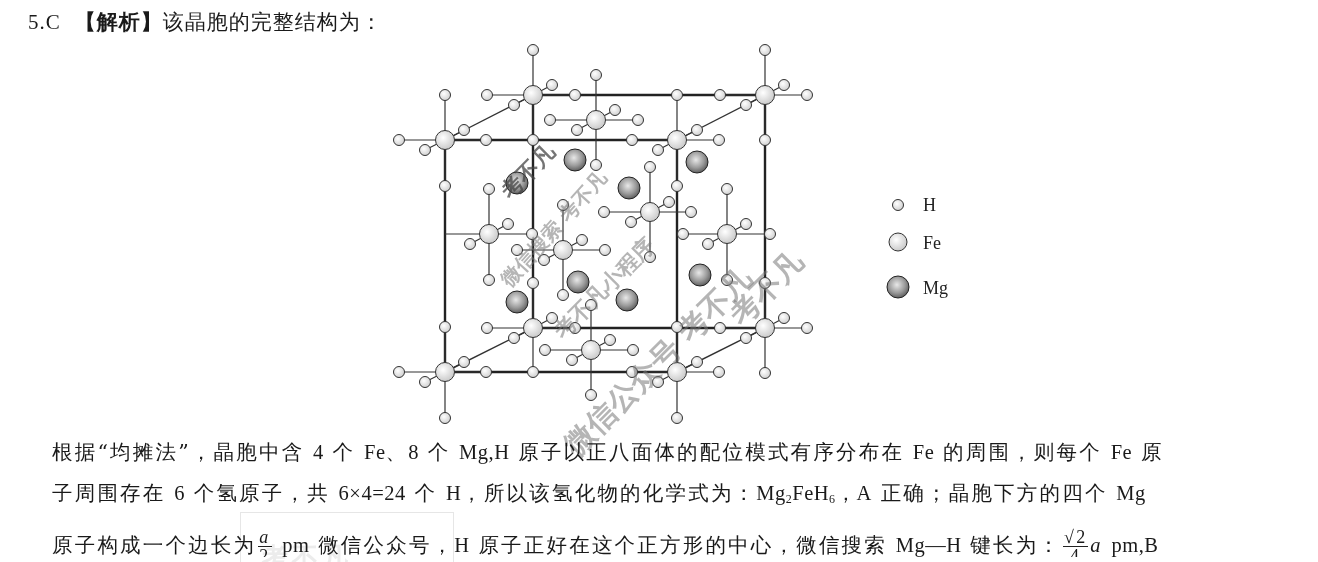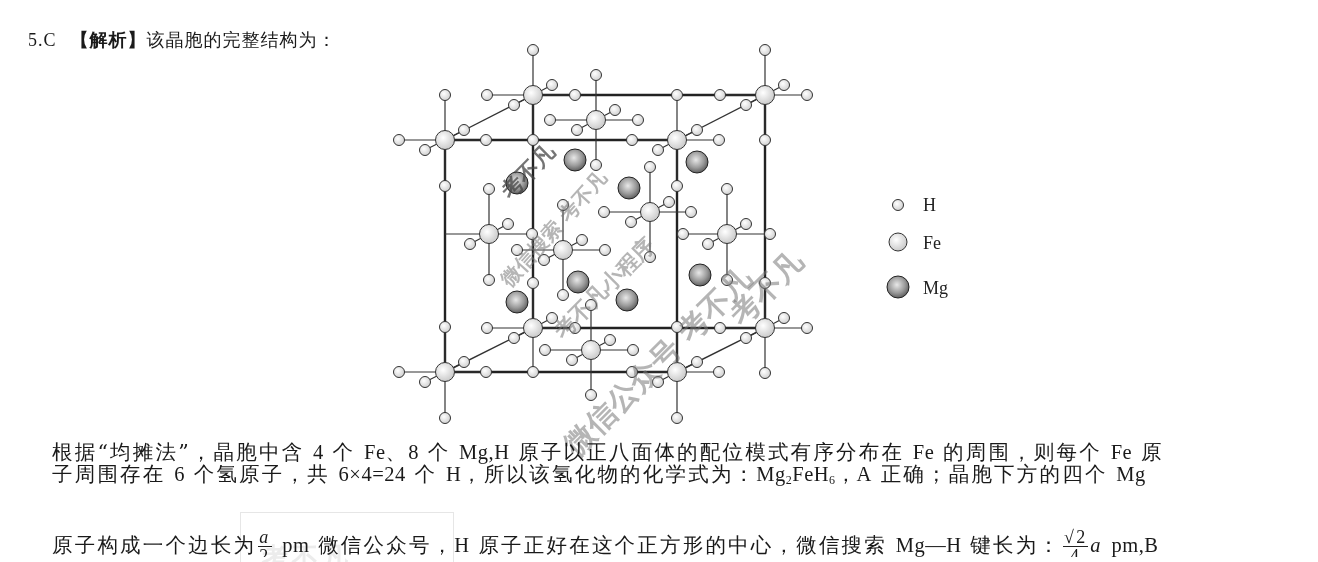--- a/index.html
+++ b/index.html
@@ -1,25 +1,25 @@
 <!DOCTYPE html>
 <html><head>
 <meta charset="utf-8">
 <style>
   html, body { margin: 0; padding: 0; background: #ffffff; }
   body { width: 1318px; height: 562px; position: relative; overflow: hidden;
          font-family: "DejaVu Serif", "Liberation Serif", serif; color: #1a1a1a; }
-  .heading { position: absolute; left: 28px; top: 8px; font-size: 18px; letter-spacing: 1px; white-space: nowrap; margin-top: 20px; }
+  .heading { position: absolute; left: 28px; top: 8px; font-size: 21px; letter-spacing: 1px; white-space: nowrap; }
   .heading .num { font-family: "Liberation Serif", serif; margin-right: 14px; }
   .heading .tag { font-weight: bold; }
   .figure { position: absolute; left: 0; top: 0; width: 1318px; height: 430px; }
   .legend-label { font-family: "Liberation Serif", serif; font-size: 18px; fill: #222; }
   .para { position: absolute; left: 52px; font-size: 20.5px; letter-spacing: 2.2px; white-space: nowrap; }
   .l1 { top: 438px; }
-  .l2 { top: 460px; }
+  .l2 { top: 479px; }
   .l3 { top: 531px; }
   .lat { font-family: "Liberation Serif", serif; letter-spacing: 0.5px; }
   sub { font-size: 12px; vertical-align: -3px; }
   .frac { display: inline-block; vertical-align: middle; text-align: center; font-family: "Liberation Serif", serif;
           line-height: 1; position: relative; top: -4px; margin: 0 2px; }
   .frac .n { display: block; font-size: 18px; font-style: italic; border-bottom: 1px solid #222; padding: 0 1px; }
   .frac .d { display: block; font-size: 18px; height: 10px; overflow: hidden; }
   .frac .n.rm { font-style: normal; }
   .ital { font-style: italic; font-family: "Liberation Serif", serif; }
   .wm-box { position: absolute; left: 240px; top: 512px; width: 212px; height: 50px; border: 1px solid #e6e6e6; border-bottom: none; }

